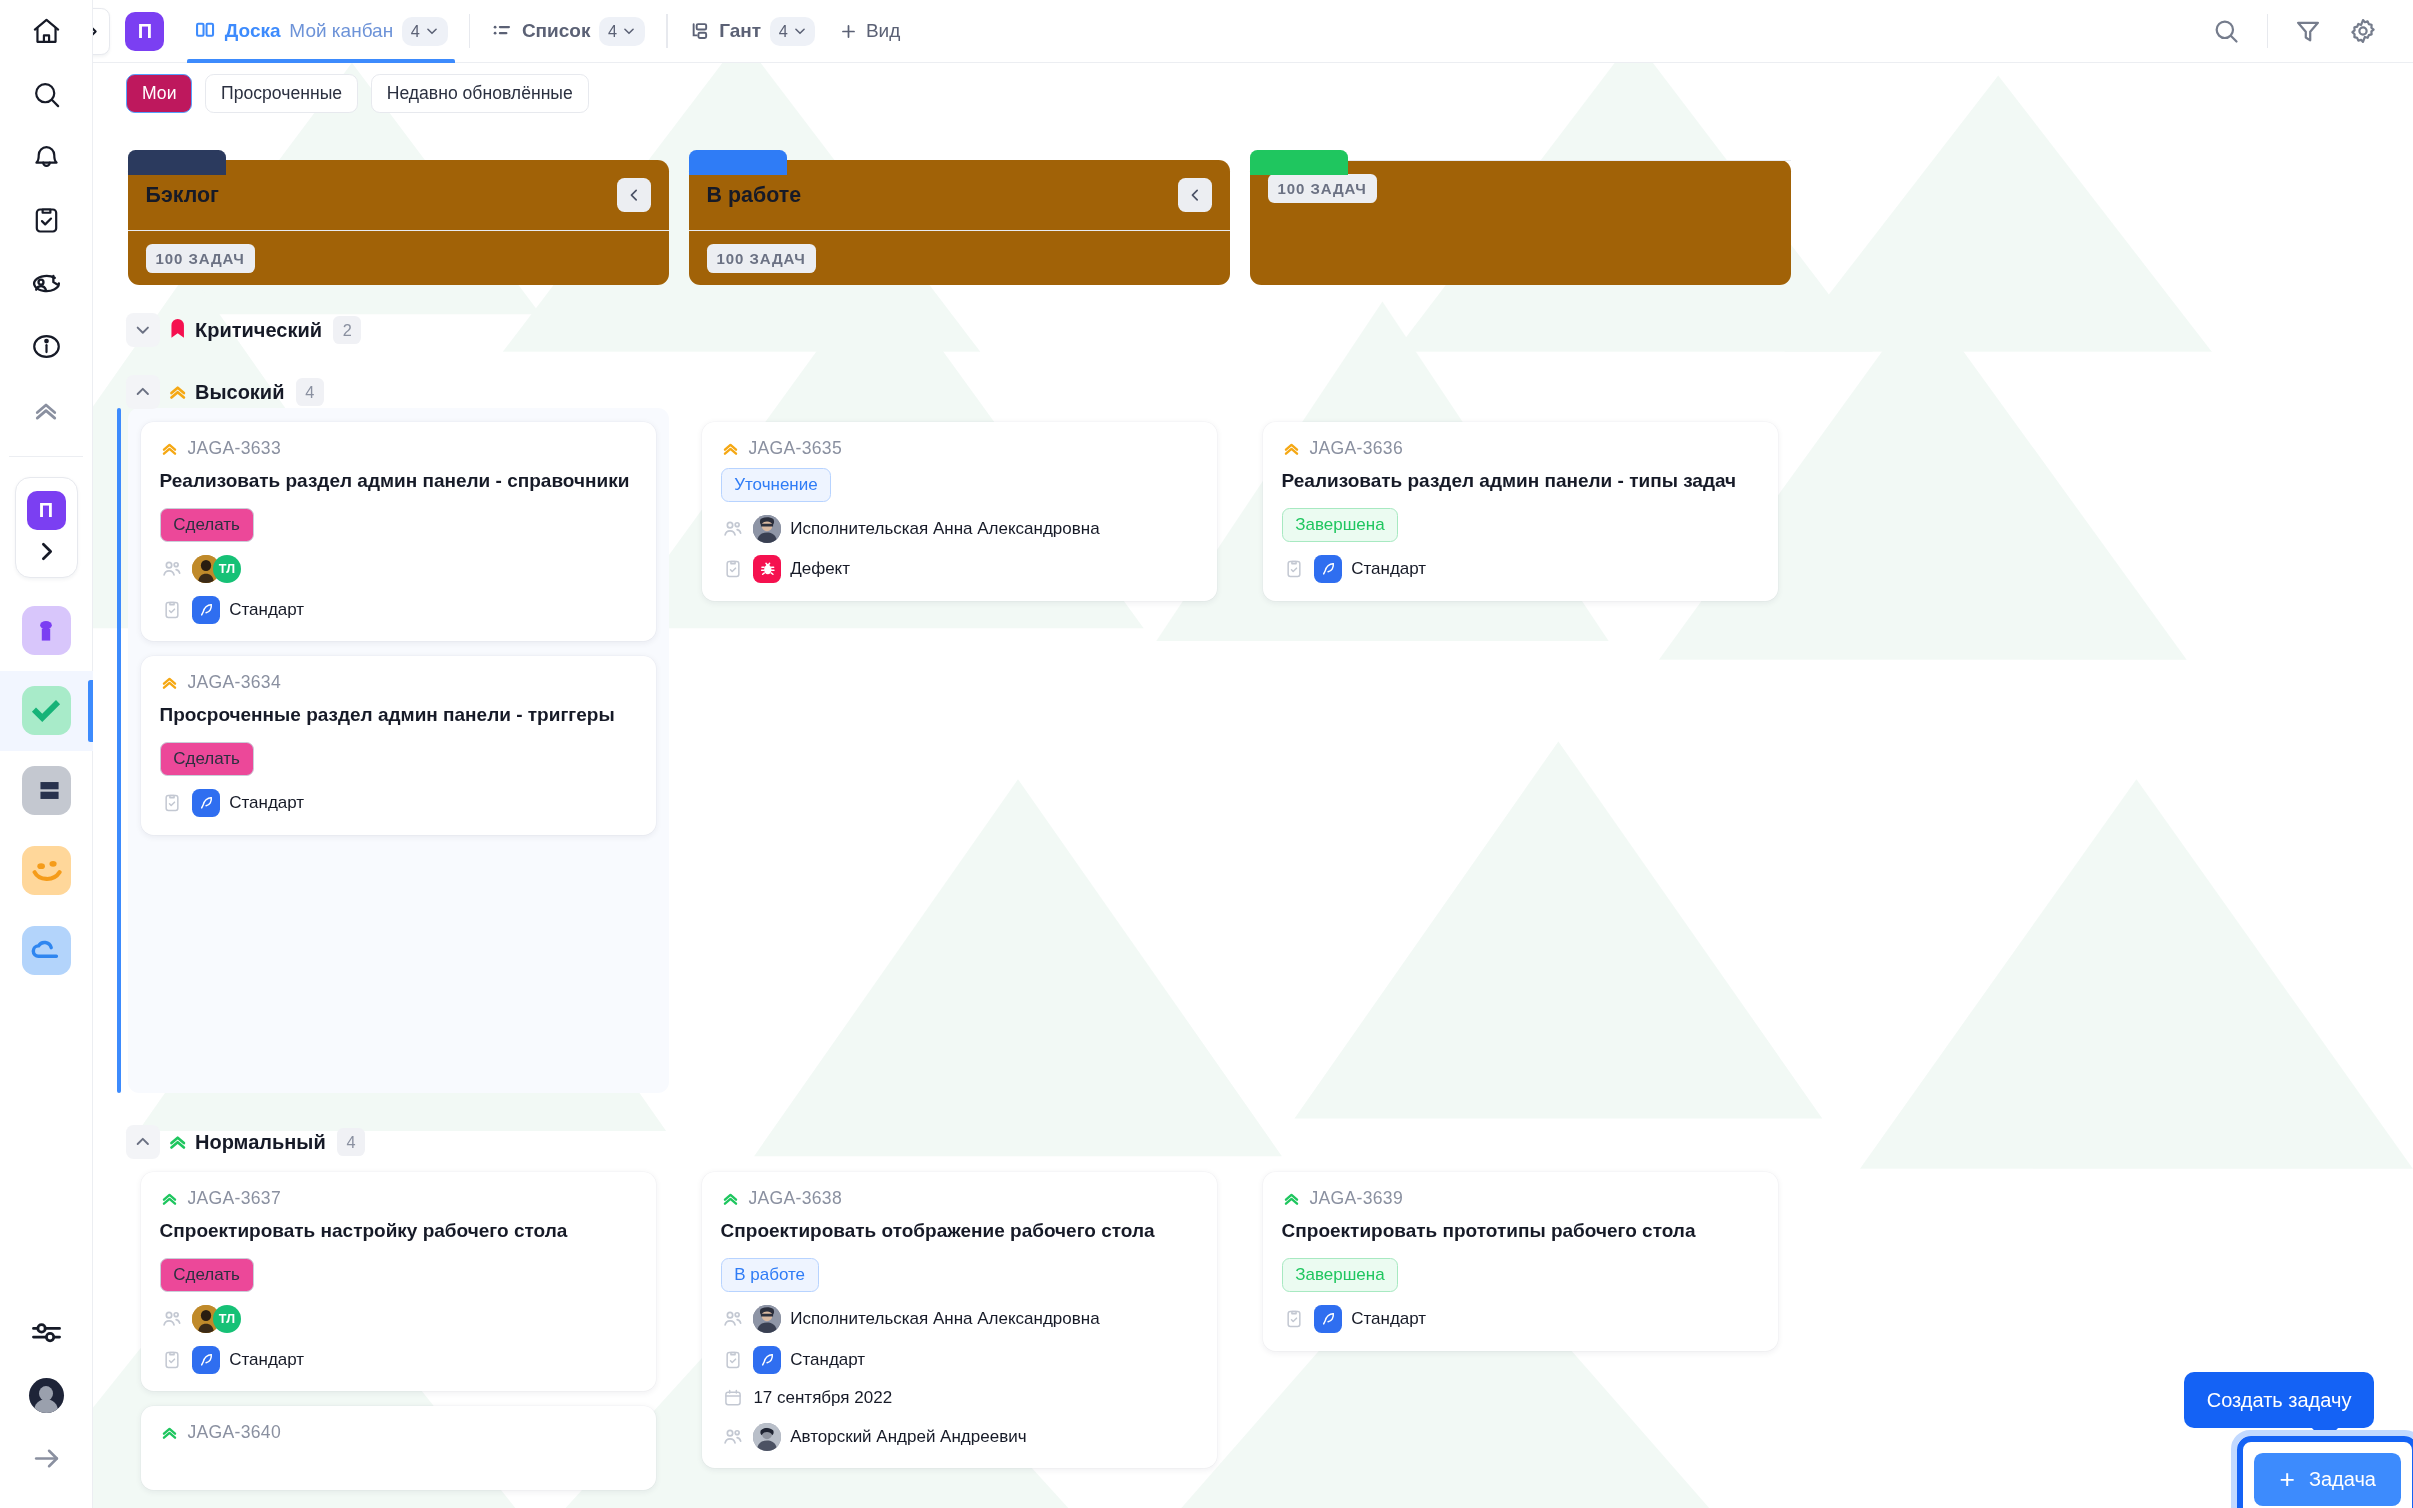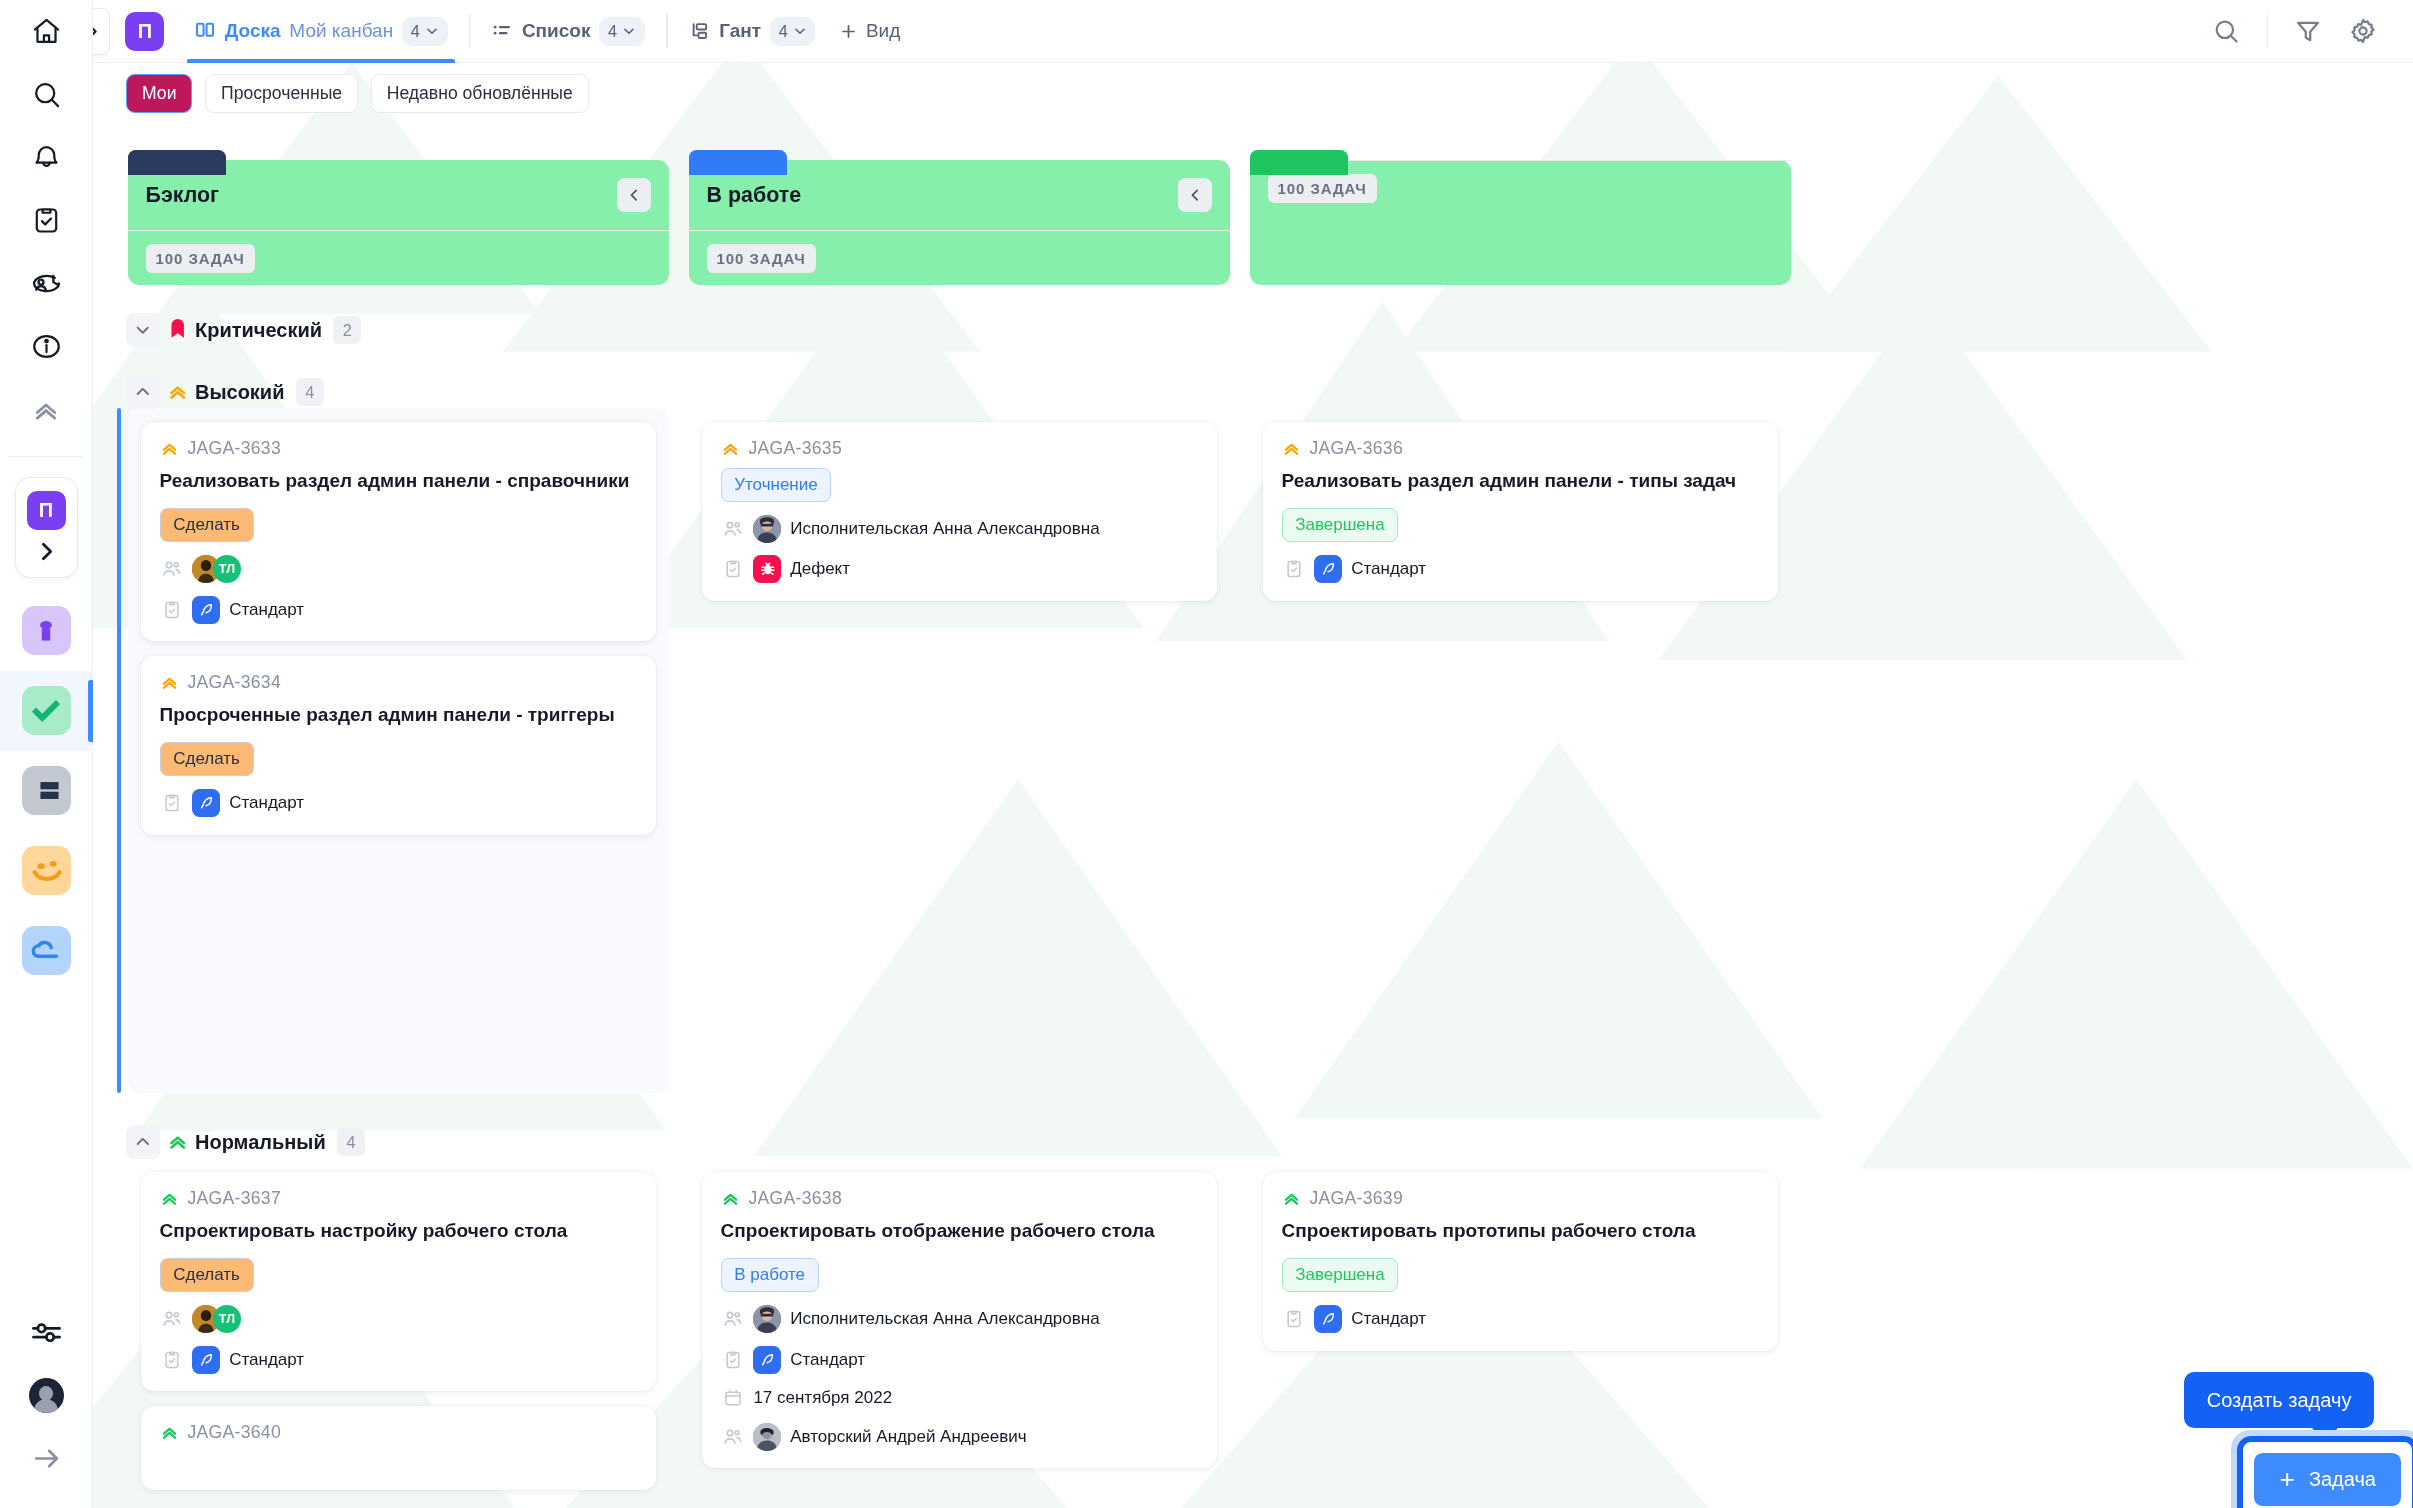--- a/index.html
+++ b/index.html
@@ -105,21 +105,21 @@
   }
   .chip.active { background:#be185d; border-color:#55a2ff; color:#fff; }
 
   
   .board {
     position:absolute; left:93px; top:145px; right:0; bottom:0;
     z-index:2; overflow:hidden;
   }
   .col-headers { position:absolute; left:35px; top:15px; display:flex; gap:20px; }
   .col-head {
-    width:541px; background:#86efac; border-radius:11.3px; position:relative;
+    width:541px; background:#a16207; border-radius:11.3px; position:relative;
     padding:0; overflow:visible;
   }
   .col-tab {
     position:absolute; top:-10px; left:0; width:98px; height:25px;
     border-radius:7.5px 7.5px 0 0;
   }
   .col-head-top {
     height:70px; display:flex; align-items:center; padding:0 17.6px;
     position:relative; z-index:2;
   }
@@ -174,21 +174,21 @@
   .card-key { display:flex; align-items:center; gap:8.8px; margin-bottom:8.8px; }
   .card-key-txt { font-size:17.6px; color:#8a90a0; letter-spacing:0.3px; }
   .card-title {
     font-size:19px; font-weight:700; color:#161a27; line-height:1.38;
     margin-bottom:14px;
   }
   .status-badge {
     display:inline-flex; align-items:center; height:34px; padding:0 12.6px;
     border-radius:7.5px; font-size:17px; border:1.3px solid;
   }
-  .sb-todo   { background:#fdba74; border-color:#c9ced9; color:#2b3040; }
+  .sb-todo   { background:#ec4899; border-color:#c9ced9; color:#2b3040; }
   .sb-clar   { background:#eef4ff; border-color:#b7d3ff; color:#2f7cf6; }
   .sb-done   { background:#ebfbf1; border-color:#a7e9c1; color:#1fc65f; }
   .sb-prog   { background:#eef4ff; border-color:#b7d3ff; color:#2f7cf6; }
 
   .meta-row { display:flex; align-items:center; gap:8.8px; margin-top:12.6px; }
   .meta-ico { width:24px; height:24px; flex:none; display:flex; align-items:center; justify-content:center; }
   .meta-txt { font-size:17px; color:#161a27; white-space:nowrap; }
   .avatars { display:flex; align-items:center; }
   .av {
     width:28px; height:28px; border-radius:50%; flex:none;

